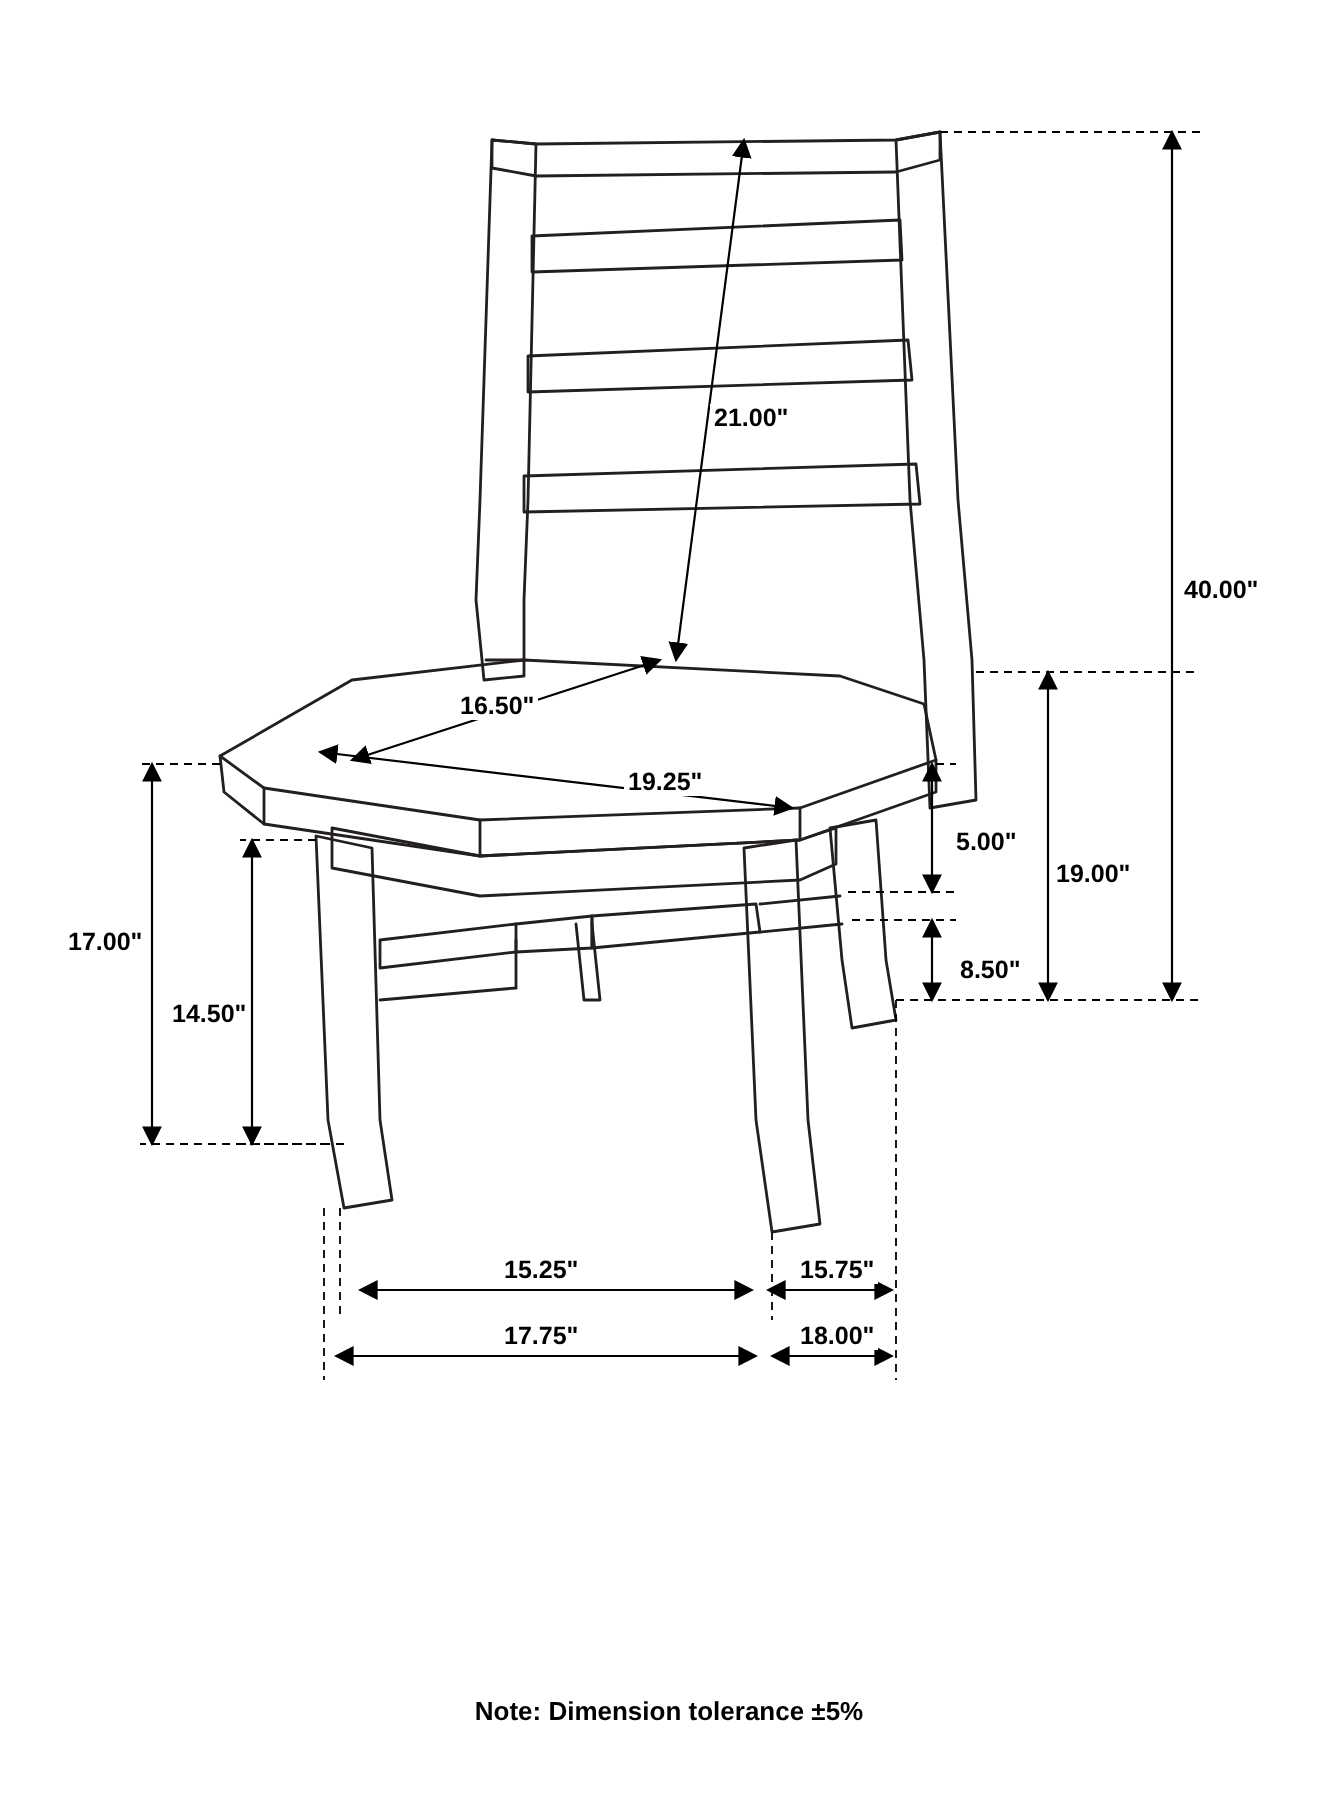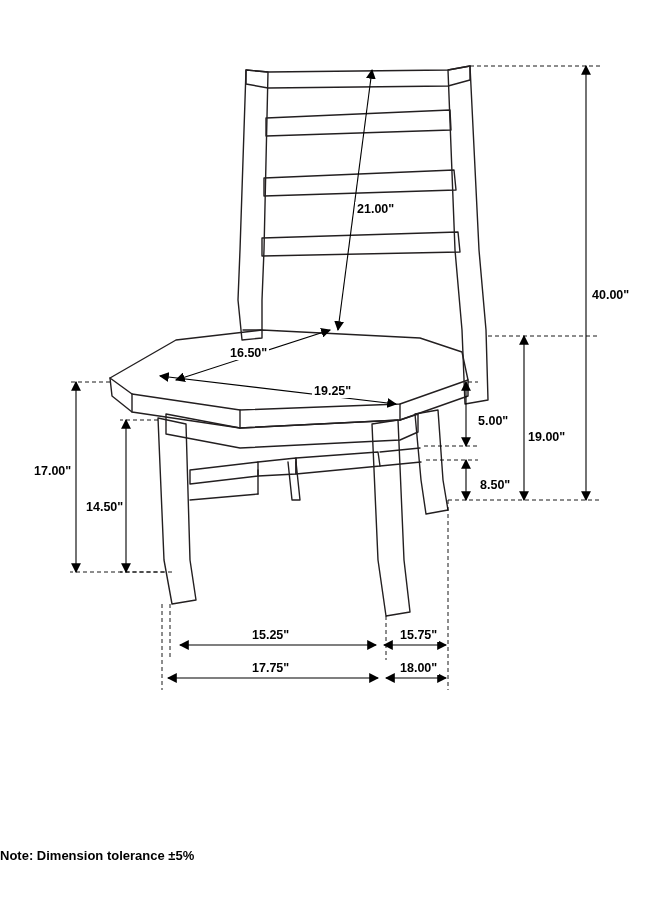--- a/index.html
+++ b/index.html
@@ -30,21 +30,21 @@
     color: #000000;
     white-space: nowrap;
     background: #ffffff;
     padding: 0 2px;
     line-height: 14px;
   }
   .note {
     position: absolute;
     left: 0;
     width: 669px;
-    text-align: left;
+    text-align: center;
     font-family: "Liberation Sans", sans-serif;
     font-size: 13px;
     font-weight: bold;
     color: #000000;
   }
 </style>
 </head>
 <body>
 
 <div id="stage">

